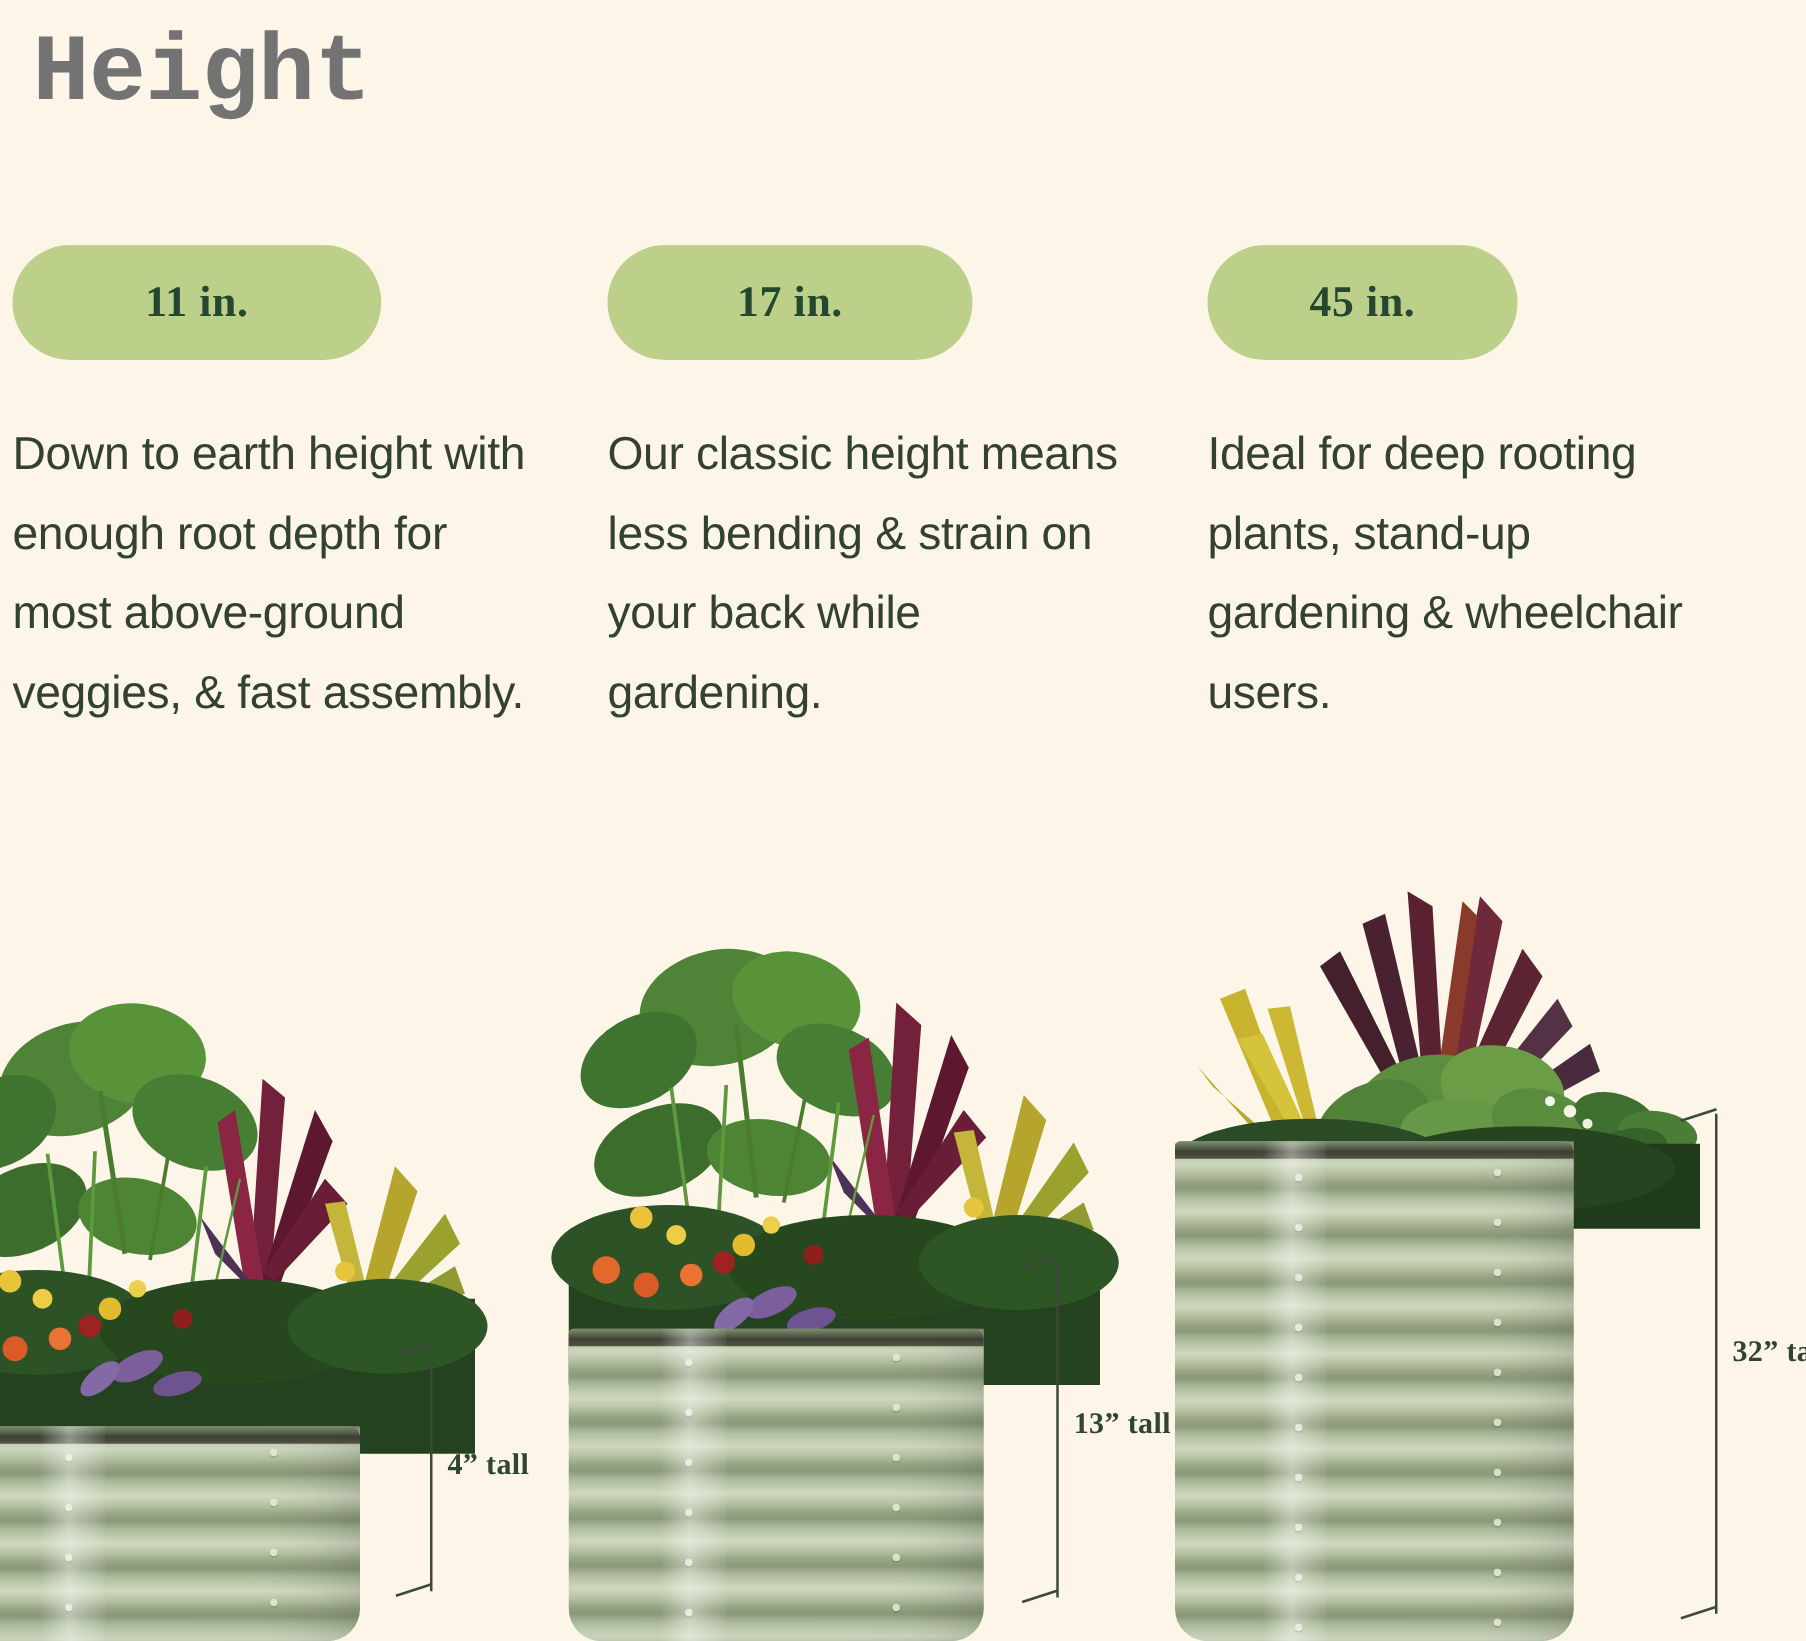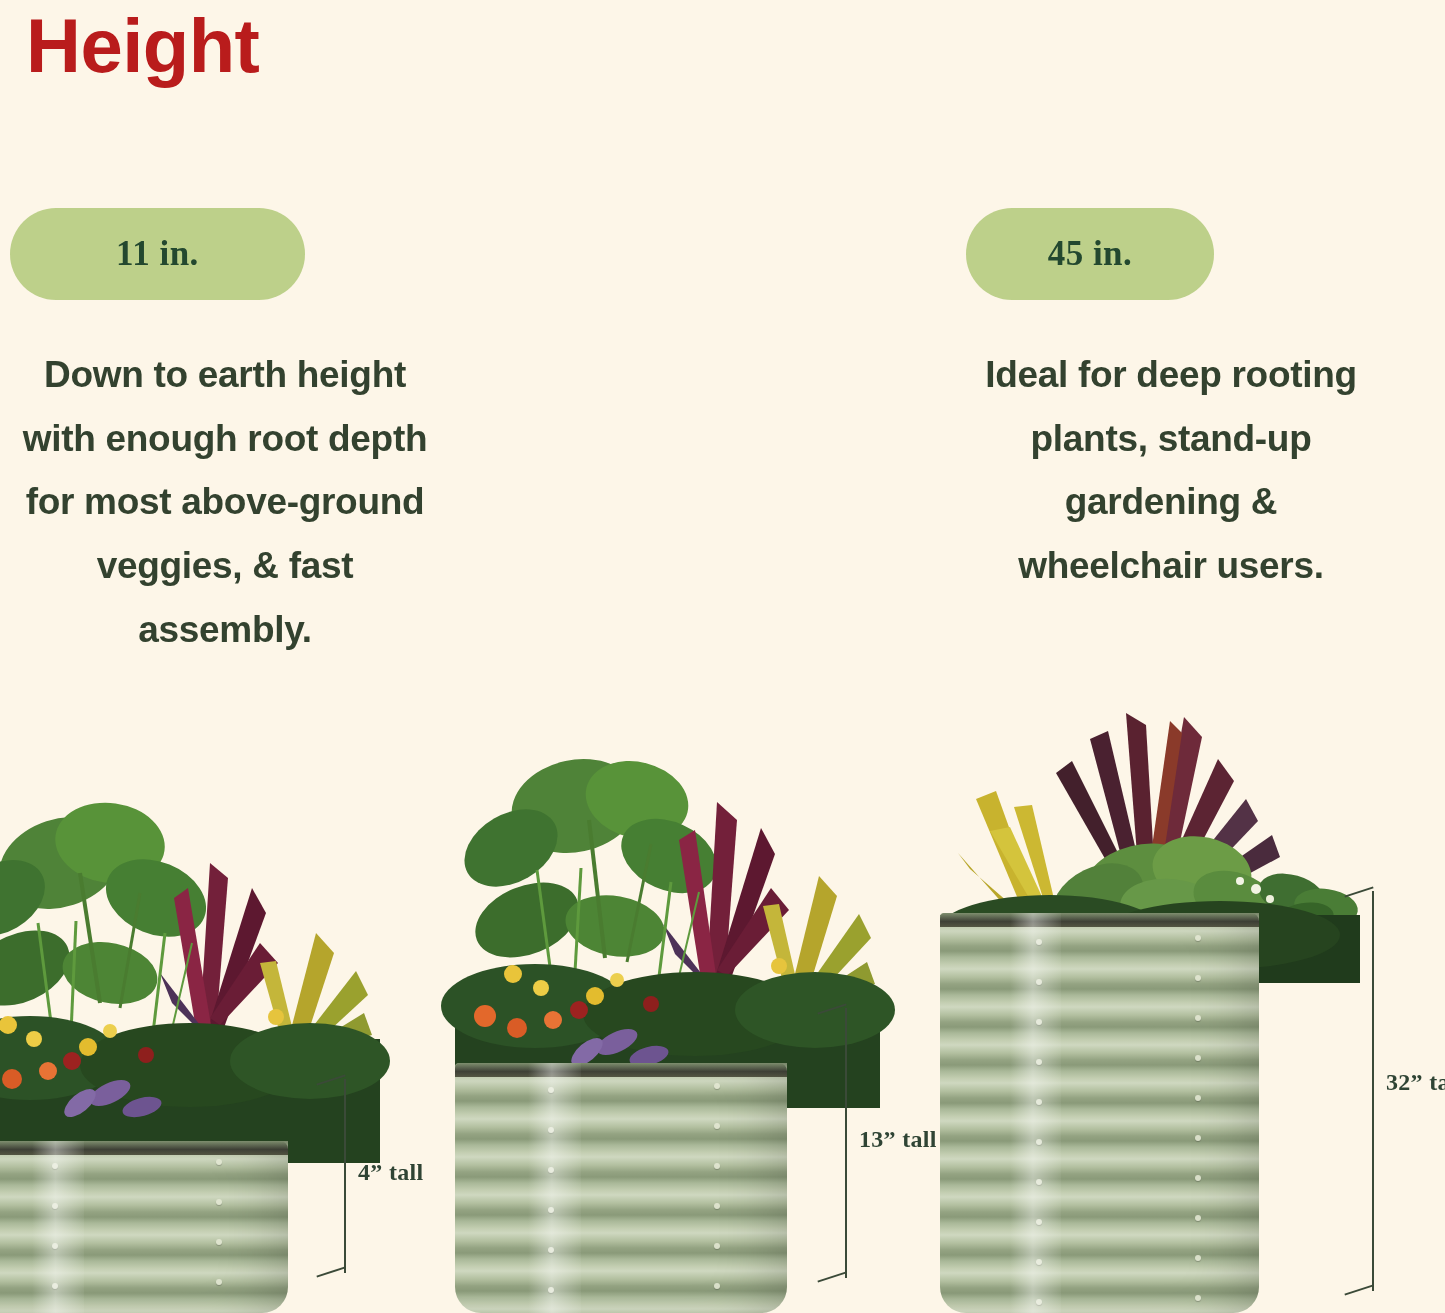--- a/index.html
+++ b/index.html
@@ -13,42 +13,41 @@
   body {
     background: #fdf6e8;
     font-family: "Liberation Sans", sans-serif;
     position: relative;
   }
 
   
   .page-title {
     position: absolute;
     left: 26px;
-    top: 6px;
-    font-family: Liberation Sans, sans-serif;
+    top: 20px;
+    font-family: Liberation Mono, monospace;
     font-size: 76px;
     font-weight: 700;
     letter-spacing: -0.5px;
-    color: #b91c1c;
+    color: #737373;
     line-height: 1.05;
   }
 
   
   .columns {
     position: absolute;
     left: 0;
     top: 196px;
     width: 1445px;
     height: 530px;
   }
 
   .col {
     position: absolute;
-    top: 12px;
-    text-align: center;
+    top: 0;
   }
   .col-0 { left: 10px;  width: 430px; }
   .col-1 { left: 486px; width: 420px; }
   .col-2 { left: 966px; width: 410px; }
 
   .pill {
     background: #bdd08a;
     border-radius: 48px;
     height: 92px;
     display: flex;
@@ -64,21 +63,21 @@
   .col-1 .pill { width: 292px; }
   .col-2 .pill { width: 248px; }
 
   .col-desc {
     margin-top: 43px;
     font-family: "Liberation Sans", sans-serif;
     font-size: 37px;
     line-height: 1.72;
     color: #33422f;
     letter-spacing: -0.3px;
-    font-weight: 700;
+    font-weight: 400;
   }
 
   
   .planters {
     position: absolute;
     left: 0;
     top: 726px;
     width: 1445px;
     height: 587px;
   }
@@ -221,20 +220,24 @@
 
 <h1 class="page-title">Height</h1>
 
 <div class="columns">
 
   <div class="col col-0">
     <div class="pill">11 in.</div>
     <p class="col-desc">Down to earth height with enough root depth for most above-ground veggies, &amp; fast assembly.</p>
   </div>
 
+  <div class="col col-1">
+    <div class="pill">17 in.</div>
+    <p class="col-desc">Our classic height means less bending &amp; strain on your back while gardening.</p>
+  </div>
 
   <div class="col col-2">
     <div class="pill">45 in.</div>
     <p class="col-desc">Ideal for deep rooting plants, stand-up gardening &amp; wheelchair users.</p>
   </div>
 
 </div>
 
 <div class="planters">
 

